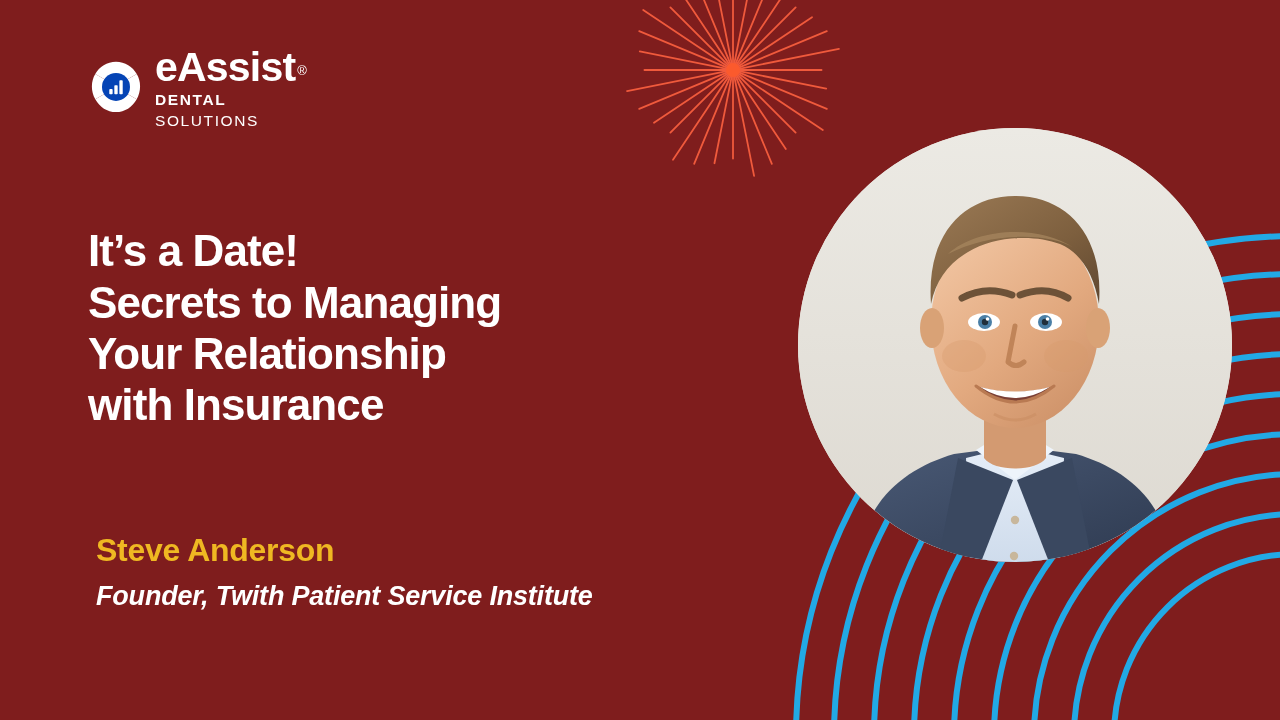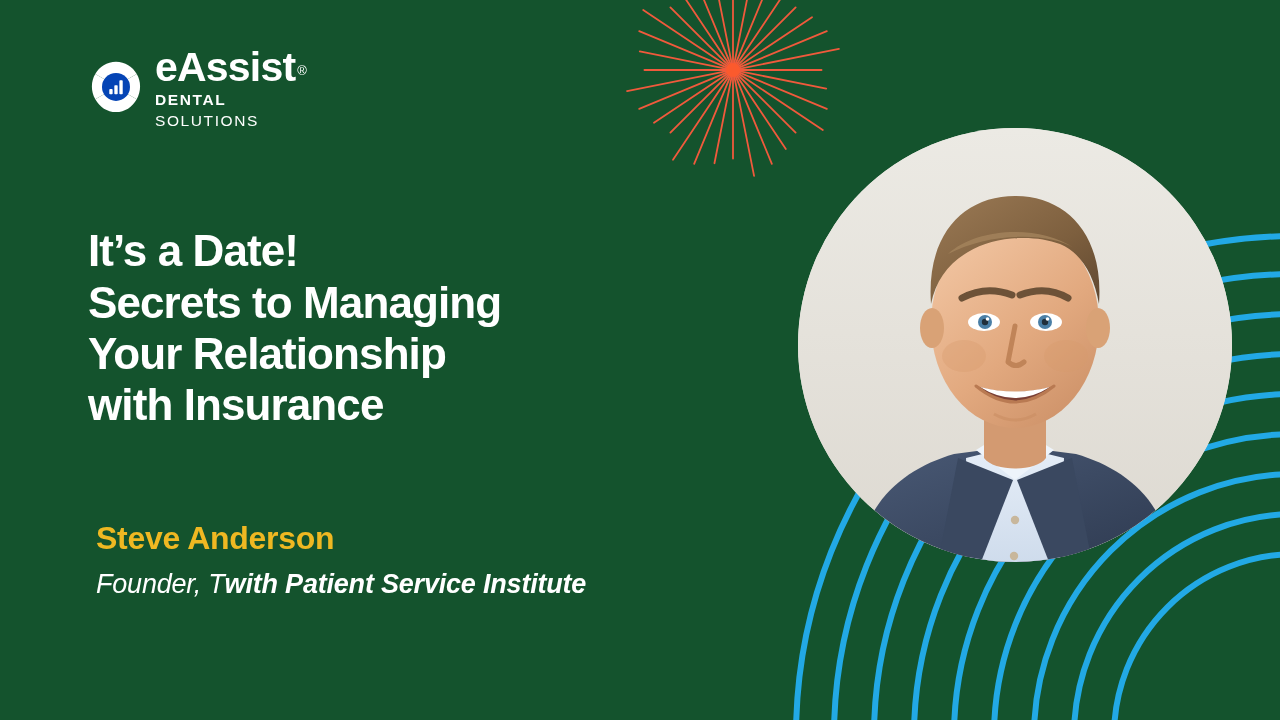--- a/index.html
+++ b/index.html
@@ -5,21 +5,21 @@
   html, body {
     margin: 0;
     padding: 0;
     background: #111;
   }
   #slide {
     position: relative;
     width: 1280px;
     height: 720px;
     overflow: hidden;
-    background: #14532d;
+    background: #7f1d1d;
     font-family: "Liberation Sans", sans-serif;
     -webkit-font-smoothing: antialiased;
   }
 
   
   .deco-svg {
     position: absolute;
     top: 0; left: 0;
     width: 1280px;
     height: 720px;
@@ -88,39 +88,39 @@
     line-height: 1.16;
     letter-spacing: -0.9px;
     z-index: 5;
     white-space: pre-line;
   }
 
   
   #speaker {
     position: absolute;
     left: 96px;
-    top: 520px;
+    top: 532px;
     z-index: 5;
   }
   #speaker-name {
     color: #efb822;
     font-size: 32px;
     font-weight: 700;
     letter-spacing: -0.3px;
     line-height: 1.15;
   }
   #speaker-role {
     margin-top: 12px;
     color: #ffffff;
     font-size: 27px;
     font-style: italic;
     letter-spacing: -0.2px;
     line-height: 1.15;
   }
-  #speaker-role .light { font-weight: 400; }
+  #speaker-role .light { font-weight: 700; }
   #speaker-role .heavy { font-weight: 700; }
 
   
   #portrait {
     position: absolute;
     left: 798px;
     top: 128px;
     width: 434px;
     height: 434px;
     border-radius: 50%;

